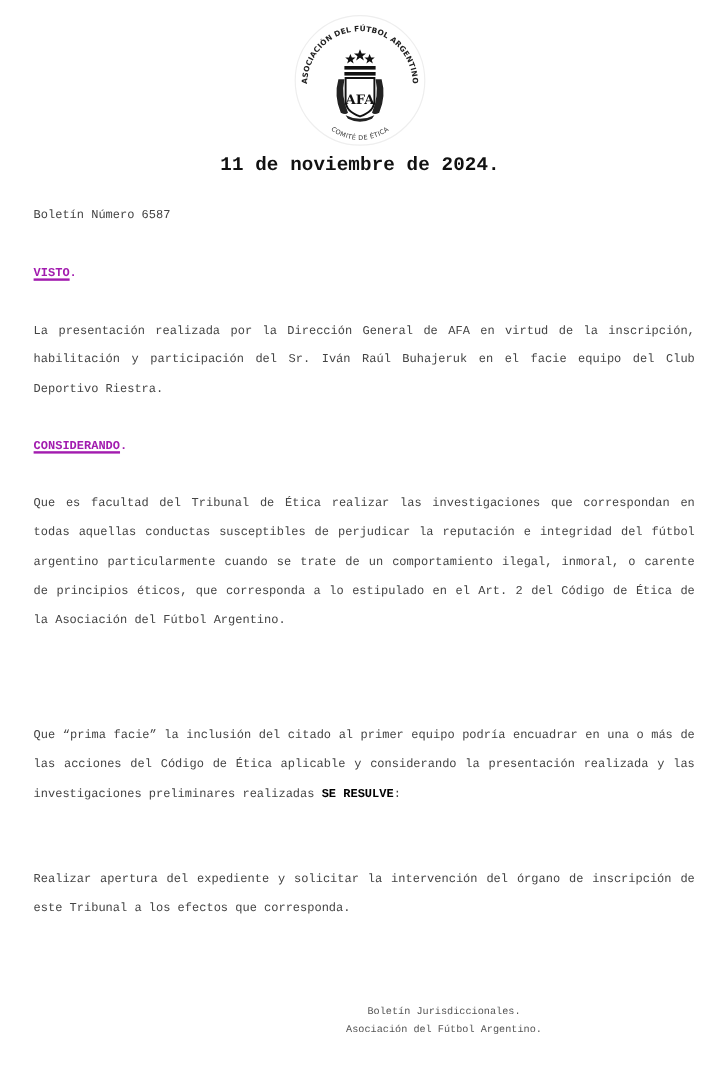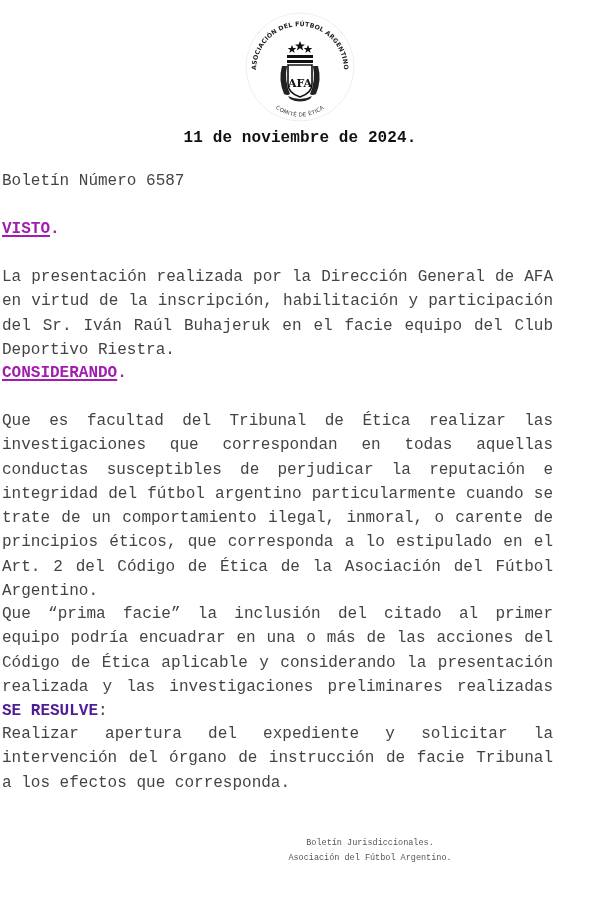--- a/index.html
+++ b/index.html
@@ -29,42 +29,42 @@
       width: 600px;
       top: 129px;
       text-align: center;
       font-weight: bold;
       font-size: 16px;
       color: #111;
       letter-spacing: 0.1px;
     }
     .block {
       position: absolute;
-      left: 2px;
+      left: 28px;
       width: 551px;
-      font-size: 16px;
+      font-size: 10px;
       line-height: 24.3px;
       color: #444;
     }
     .justify {
       text-align: justify;
       text-align-last: left;
     }
     .heading {
       font-weight: bold;
       color: #a21caf;
     }
     .heading u {
       text-decoration: underline;
       text-decoration-thickness: 2px;
       text-underline-offset: 2px;
     }
     .strong {
       font-weight: bold;
-      color: #4c1d95;
+      color: #000000;
     }
     .signature {
       position: absolute;
       left: 270px;
       width: 200px;
       top: 836px;
       text-align: center;
       font-size: 8.5px;
       line-height: 14.5px;
       color: #555;
@@ -112,18 +112,18 @@
 <div class="block heading" style="top:217px;"><u>VISTO</u><span>.</span></div>
 
 <div class="block justify" style="top:265px;">La presentación realizada por la Dirección General de AFA en virtud de la inscripción, habilitación y participación del Sr. Iván Raúl Buhajeruk en el facie equipo del Club Deportivo Riestra.</div>
 
 <div class="block heading" style="top:361px;"><u>CONSIDERANDO</u><span>.</span></div>
 
 <div class="block justify" style="top:409px;">Que es facultad del Tribunal de Ética realizar las investigaciones que correspondan en todas aquellas conductas susceptibles de perjudicar la reputación e integridad del fútbol argentino particularmente cuando se trate de un comportamiento ilegal, inmoral, o carente de principios éticos, que corresponda a lo estipulado en el Art. 2 del Código de Ética de la Asociación del Fútbol Argentino.</div>
 
 <div class="block justify" style="top:602px;"><span>Que “prima facie” la inclusión del citado al primer equipo podría encuadrar en una o más de las acciones del Código de Ética aplicable y considerando la presentación realizada y las investigaciones preliminares realizadas </span><span class="strong">SE RESULVE</span><span>:</span></div>
 
-<div class="block justify" style="top:722px;">Realizar apertura del expediente y solicitar la intervención del órgano de instrucción de facie Tribunal a los efectos que corresponda.</div>
+<div class="block justify" style="top:722px;">Realizar apertura del expediente y solicitar la intervención del órgano de inscripción de este Tribunal a los efectos que corresponda.</div>
 
 <div class="signature">
   <span class="line">Boletín Jurisdiccionales.</span>
   <span class="line">Asociación del Fútbol Argentino.</span>
 </div>
 
 </body></html>

